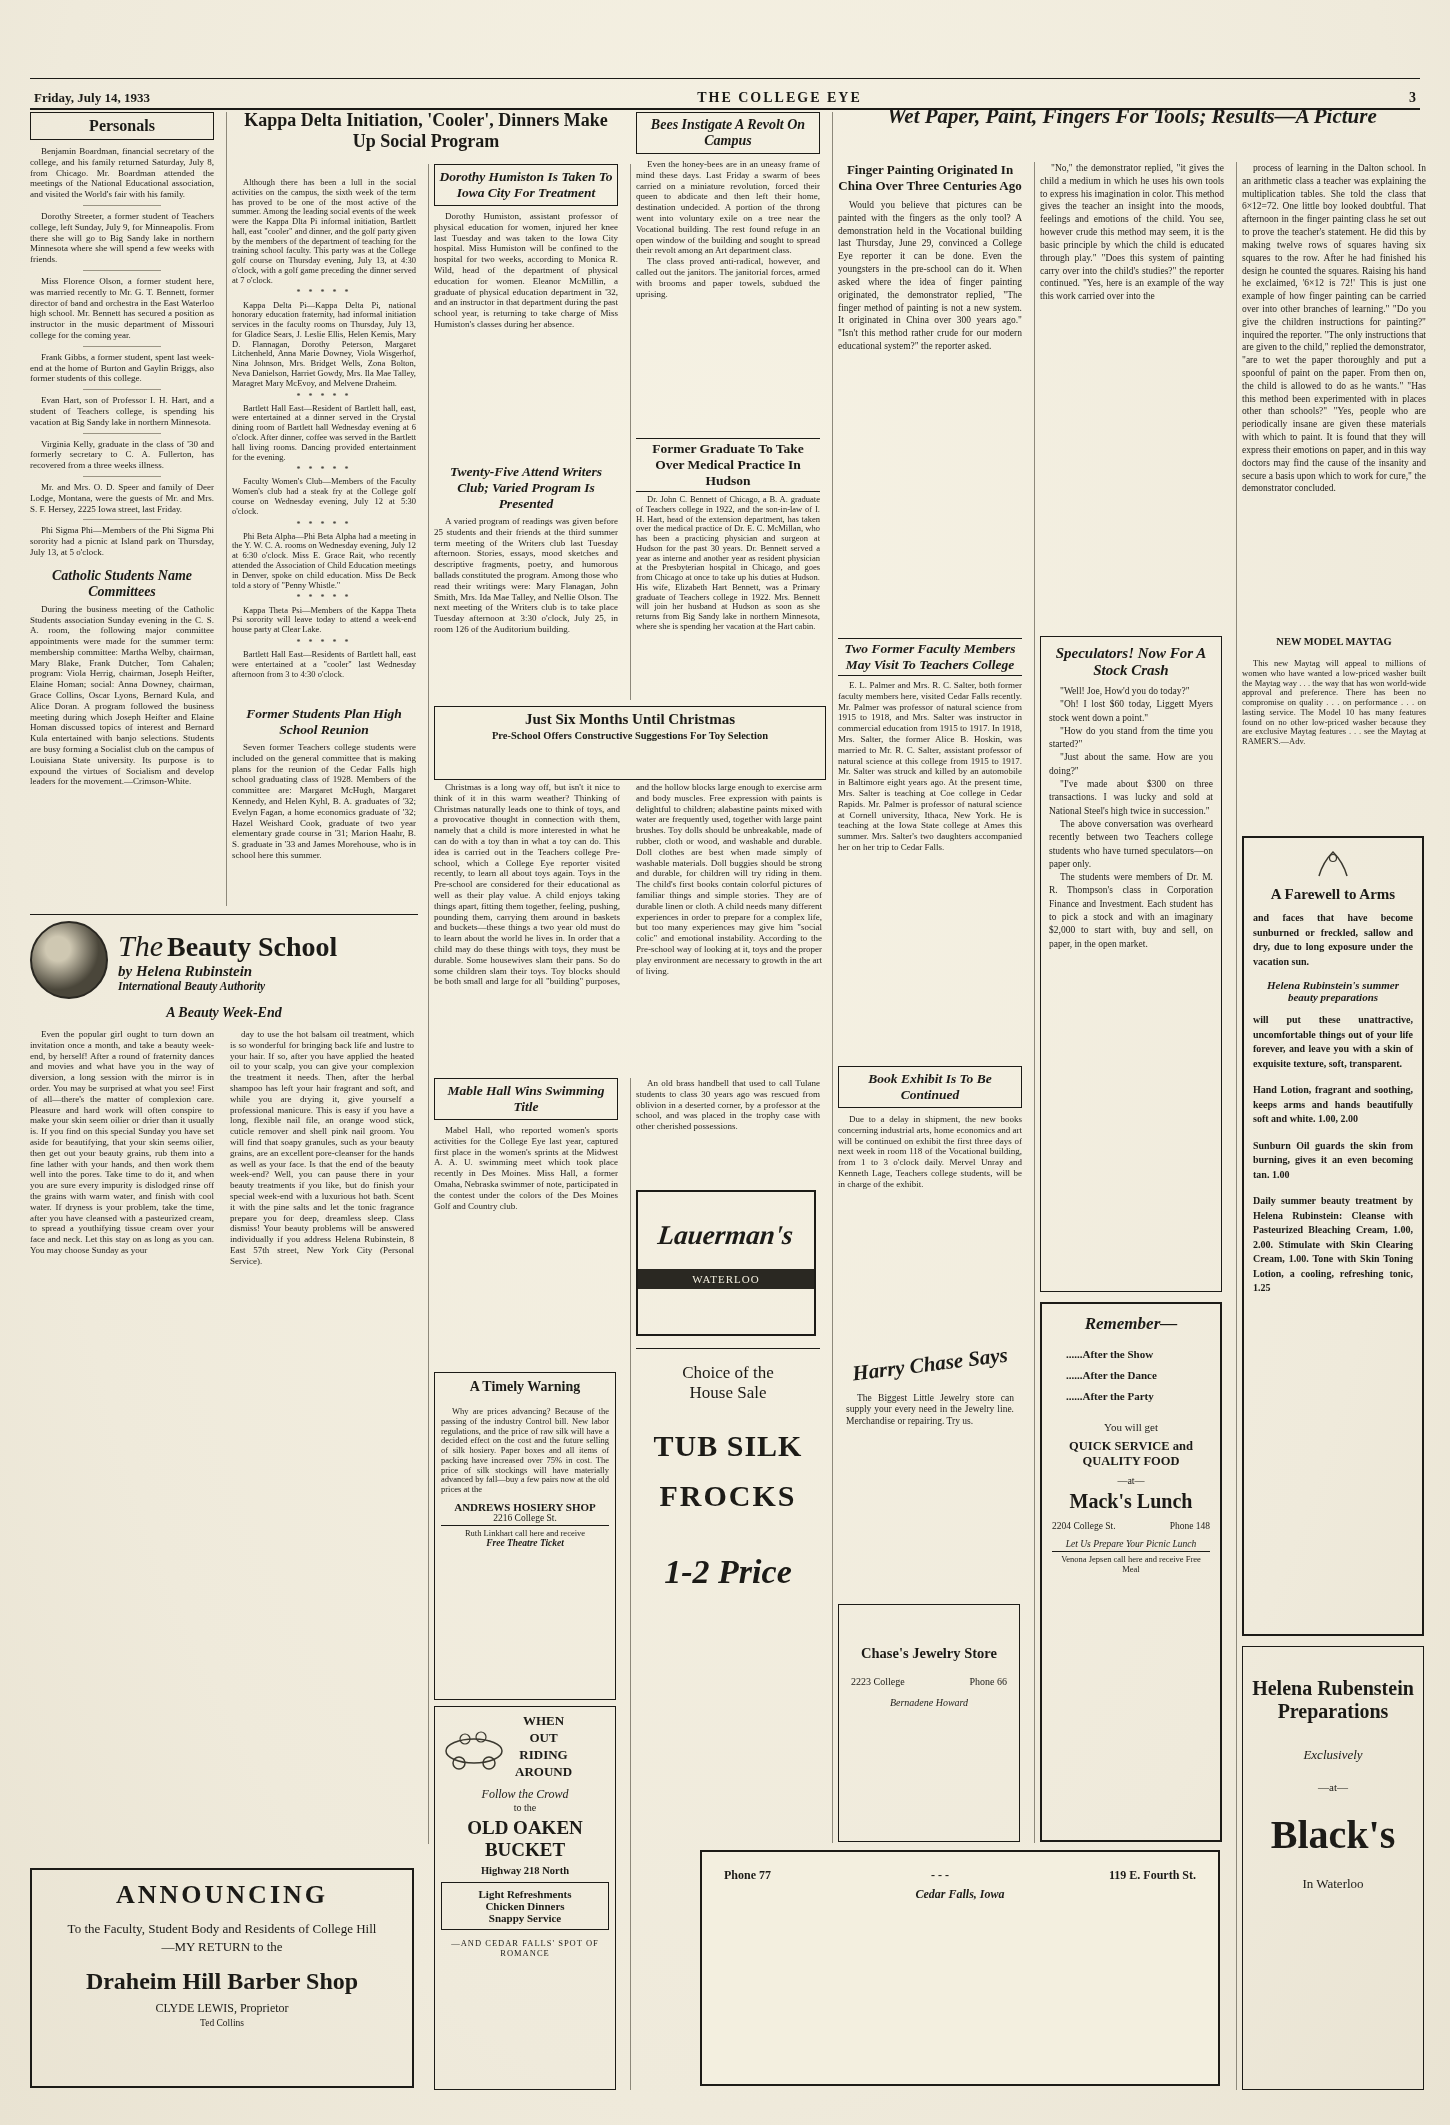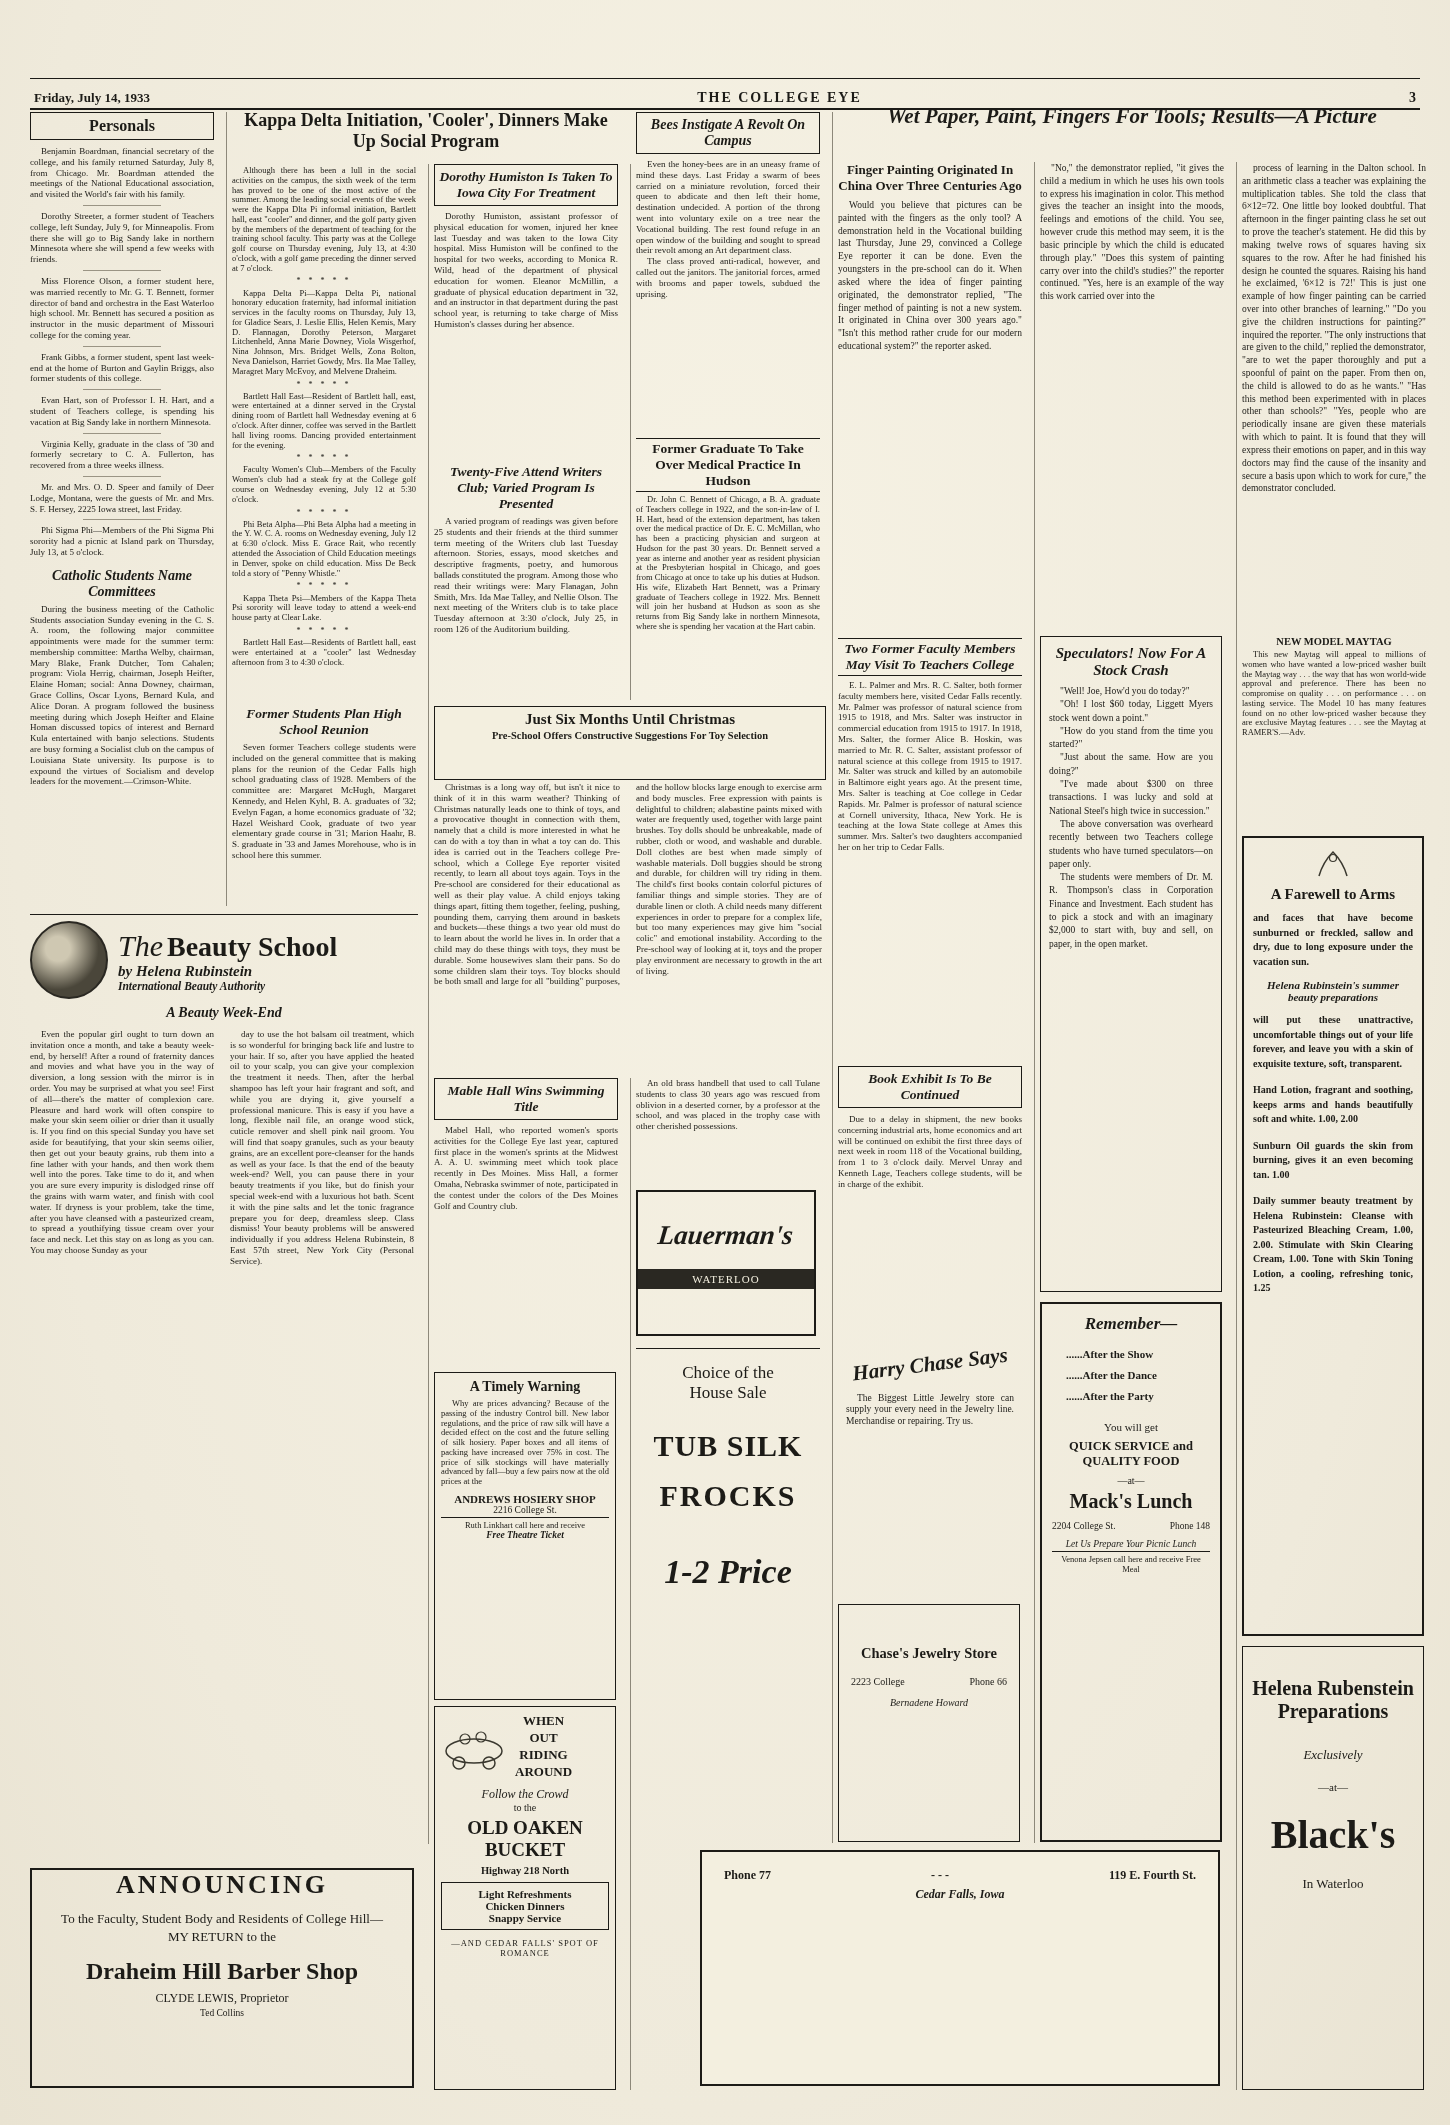--- a/index.html
+++ b/index.html
@@ -11,21 +11,21 @@
   .vrule{position:absolute;width:1px;background:#8d887a;}
   
   .masthead{display:flex;justify-content:space-between;align-items:flex-end;
             border-top:1px solid #1c1b17;border-bottom:2px solid #1c1b17;padding:3px 4px 2px;}
   .masthead .date{font-size:13px;font-weight:bold;}
   .masthead .paper{font-size:14px;font-weight:bold;letter-spacing:2px;}
   .masthead .pageno{font-size:14px;font-weight:bold;}
   
   .bt{font-size:9px;line-height:1.2;text-align:justify;}
   .bt p{margin:0;text-indent:11px;}
-  .bt.sm{font-size:8.5px;line-height:1.15;}
+  .bt.sm{font-size:8.5px;line-height:1.15;margin-top:12px;}
   .headrule{border:0;border-top:1px solid #1c1b17;margin:2px 0;}
   .boxhead{border:1px solid #1c1b17;text-align:center;font-weight:bold;padding:4px 2px;}
   .ital{font-style:italic;}
   .ctr{text-align:center;}
   .starsep{text-align:center;font-size:8px;letter-spacing:3px;margin:3px 0;color:#1c1b17;}
   .itemdiv{border-top:1px solid #9a9484;width:42%;margin:5px auto;}
   .h-ital{font-weight:bold;font-style:italic;text-align:center;}
   .h-rom{font-weight:bold;text-align:center;}
   .adbox{border:1px solid #1c1b17;}
   .adbox2{border:2px solid #1c1b17;}
@@ -339,21 +339,21 @@
     <div style="display:flex;gap:16px;">
       <div class="bt" style="width:184px;">
           <p>Even the popular girl ought to turn down an invitation once a month, and take a beauty week-end, by herself! After a round of fraternity dances and movies and what have you in the way of diversion, a long session with the mirror is in order. You may be surprised at what you see! First of all—there's the matter of complexion care. Pleasure and hard work will often conspire to make your skin seem oilier or drier than it usually is. If you find on this special Sunday you have set aside for beautifying, that your skin seems oilier, then get out your beauty grains, rub them into a fine lather with your hands, and then work them well into the pores. Take time to do it, and when you are sure every impurity is dislodged rinse off the grains with warm water, and finish with cool water. If dryness is your problem, take the time, after you have cleansed with a pasteurized cream, to spread a youthifying tissue cream over your face and neck. Let this stay on as long as you can. You may choose Sunday as your</p>
         </div>
       <div class="bt" style="width:184px;">
           <p>day to use the hot balsam oil treatment, which is so wonderful for bringing back life and lustre to your hair. If so, after you have applied the heated oil to your scalp, you can give your complexion the treatment it needs. Then, after the herbal shampoo has left your hair fragrant and soft, and while you are drying it, give yourself a professional manicure. This is easy if you have a long, flexible nail file, an orange wood stick, cuticle remover and shell pink nail groom. You will find that soapy granules, such as your beauty grains, are an excellent pore-cleanser for the hands as well as your face. Is that the end of the beauty week-end? Well, you can pause there in your beauty treatments if you like, but do finish your special week-end with a luxurious hot bath. Scent it with the pine salts and let the tonic fragrance prepare you for deep, dreamless sleep. Class dismiss! Your beauty problems will be answered individually if you address Helena Rubinstein, 8 East 57th street, New York City (Personal Service).</p>
         </div>
     </div>
   </div>
 
-  <div class="blk adbox2" style="left:30px;top:1868px;width:384px;height:220px;box-sizing:border-box;">
+  <div class="blk adbox2" style="left:30px;top:1868px;width:384px;height:220px;padding:10px;box-sizing:border-box;">
     <div class="h-rom" style="font-size:26px;letter-spacing:3px;">ANNOUNCING</div>
     <div class="ctr" style="font-size:13px;margin-top:10px;padding:0 20px;line-height:1.4;">To the Faculty, Student Body and Residents of College Hill—MY RETURN to the</div>
     <div class="h-rom" style="font-size:24px;margin-top:12px;">Draheim Hill Barber Shop</div>
     <div class="ctr" style="font-size:12px;margin-top:6px;">CLYDE LEWIS, Proprietor</div>
     <div class="ctr" style="font-size:9.5px;margin-top:2px;">Ted Collins</div>
   </div>
 
 </div>
 
 </body></html>

